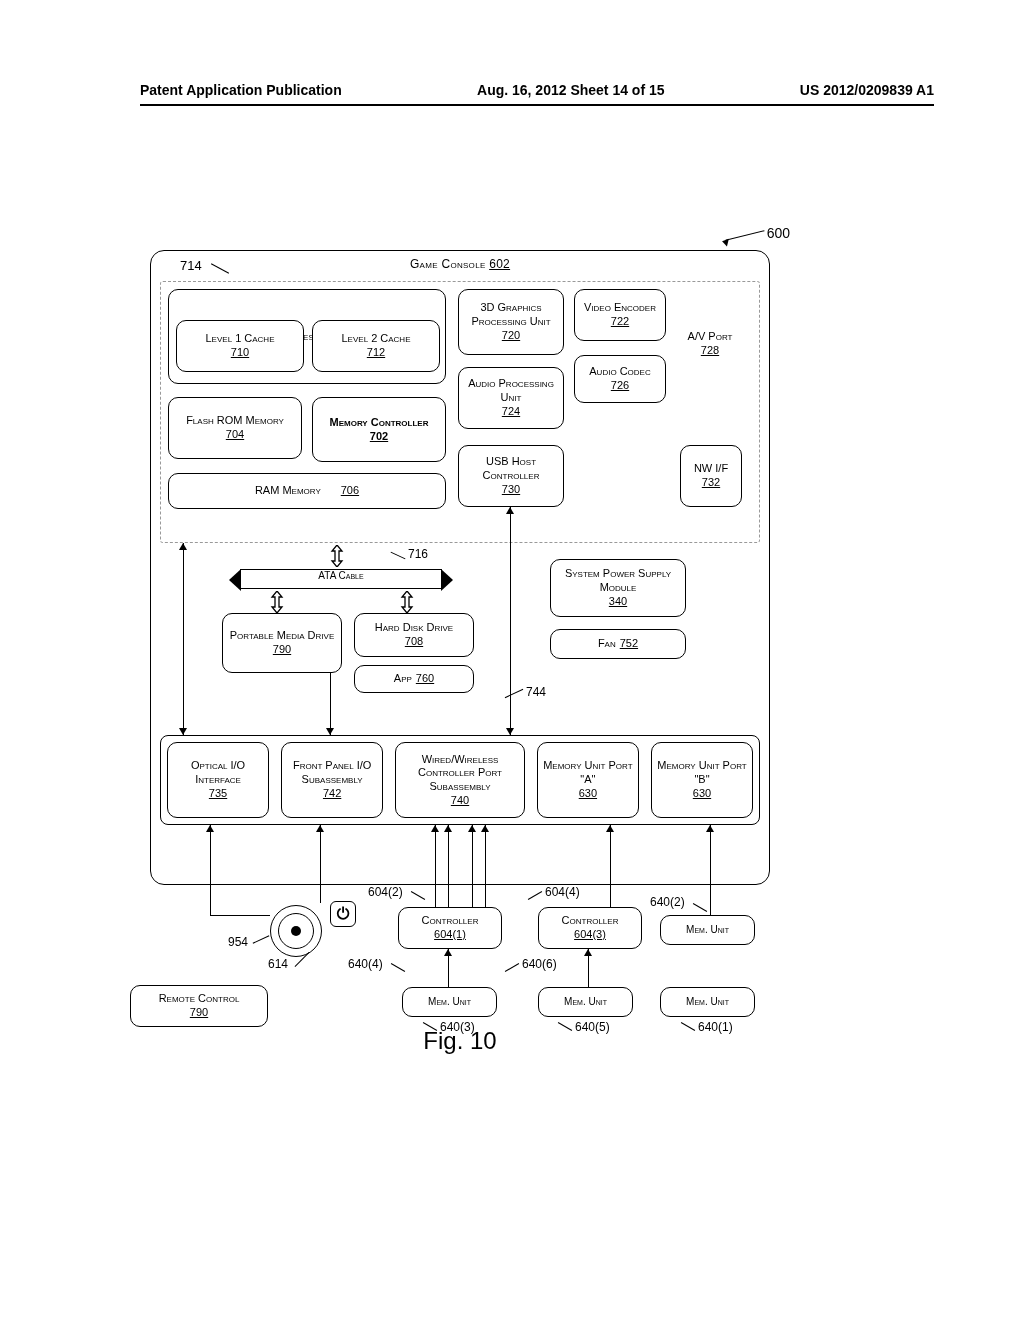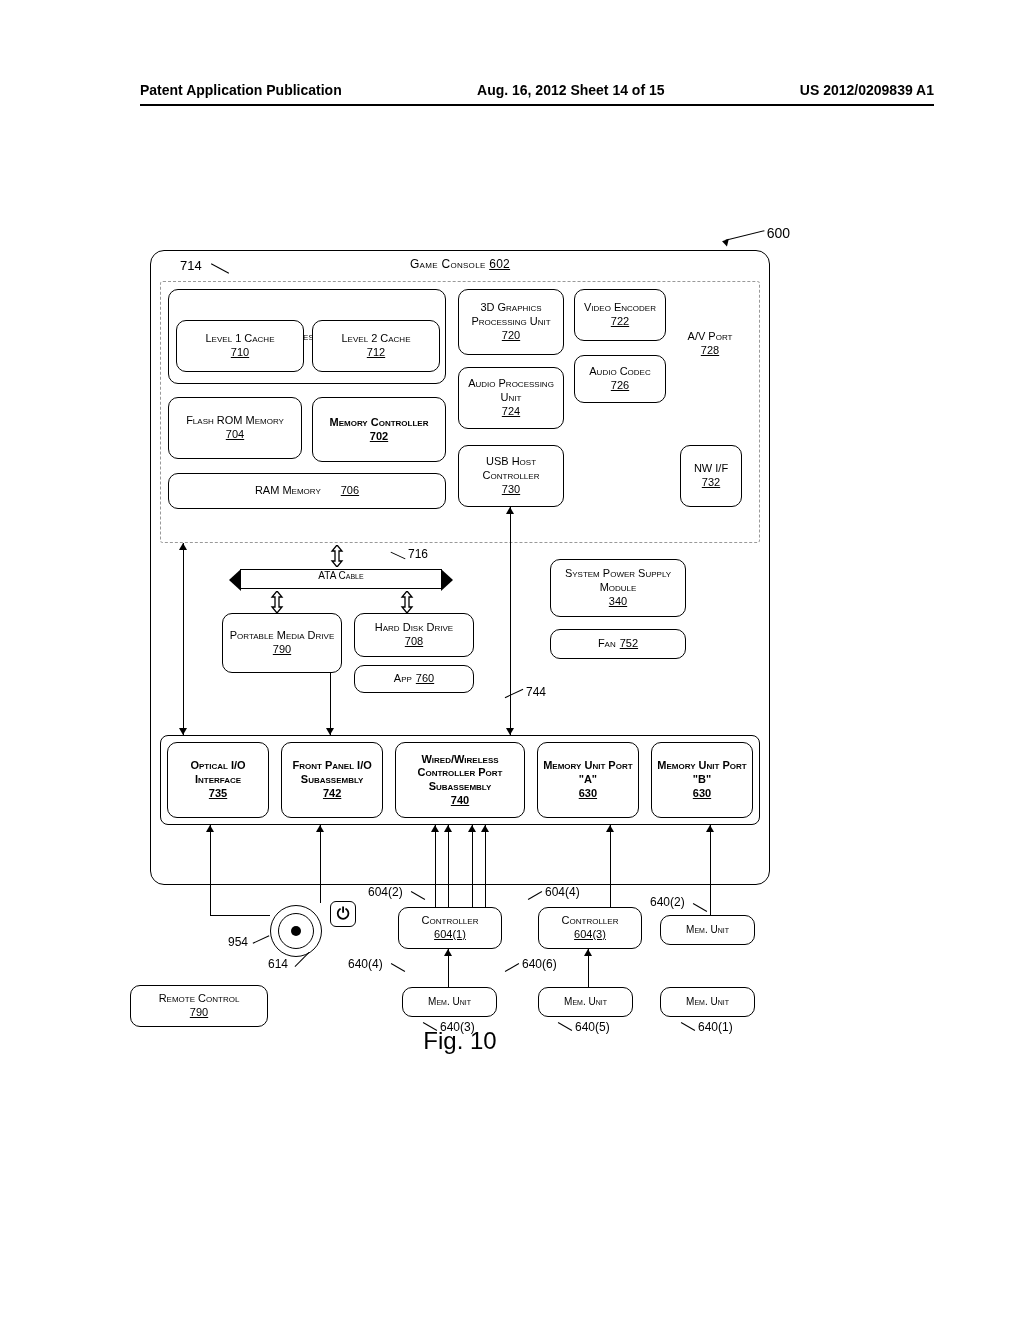--- a/index.html
+++ b/index.html
@@ -147,21 +147,21 @@
   .app { top: 440px; left: 204px; width: 120px; height: 28px; }
 
   .syspower { top: 334px; left: 400px; width: 136px; height: 58px; }
   .fan { top: 404px; left: 400px; width: 136px; height: 30px; }
 
   .ref744 { position:absolute; top: 460px; left: 376px; font-size: 12px;}
   .ref744::before{content:"";position:absolute;border-top:1.3px solid #000;width:20px;left:-22px;top:8px;transform:rotate(-25deg);}
 
   .io-row { position:absolute; top: 510px; left: 10px; right: 10px; height: 90px;
     border: 1.3px solid #000; border-radius: 8px; padding: 6px;
-    display:flex; gap:12px; align-items:stretch;font-weight:bold;
+    display:flex; gap:12px; align-items:stretch;
   }
   .io-row .block { position: relative; top:auto; left:auto; height: auto; flex:1; }
 
   
   .ctrl1 { position:absolute; top: 682px; left: 248px; width: 104px; height: 42px; }
   .ctrl3 { position:absolute; top: 682px; left: 388px; width: 104px; height: 42px; }
   .mu-a { position:absolute; top: 690px; left: 510px; width: 95px; height: 30px; font-size:10px;}
   .mu-b { position:absolute; top: 762px; left: 252px; width: 95px; height: 30px; font-size:10px;}
   .mu-c { position:absolute; top: 762px; left: 388px; width: 95px; height: 30px; font-size:10px;}
   .mu-d { position:absolute; top: 762px; left: 510px; width: 95px; height: 30px; font-size:10px;}

